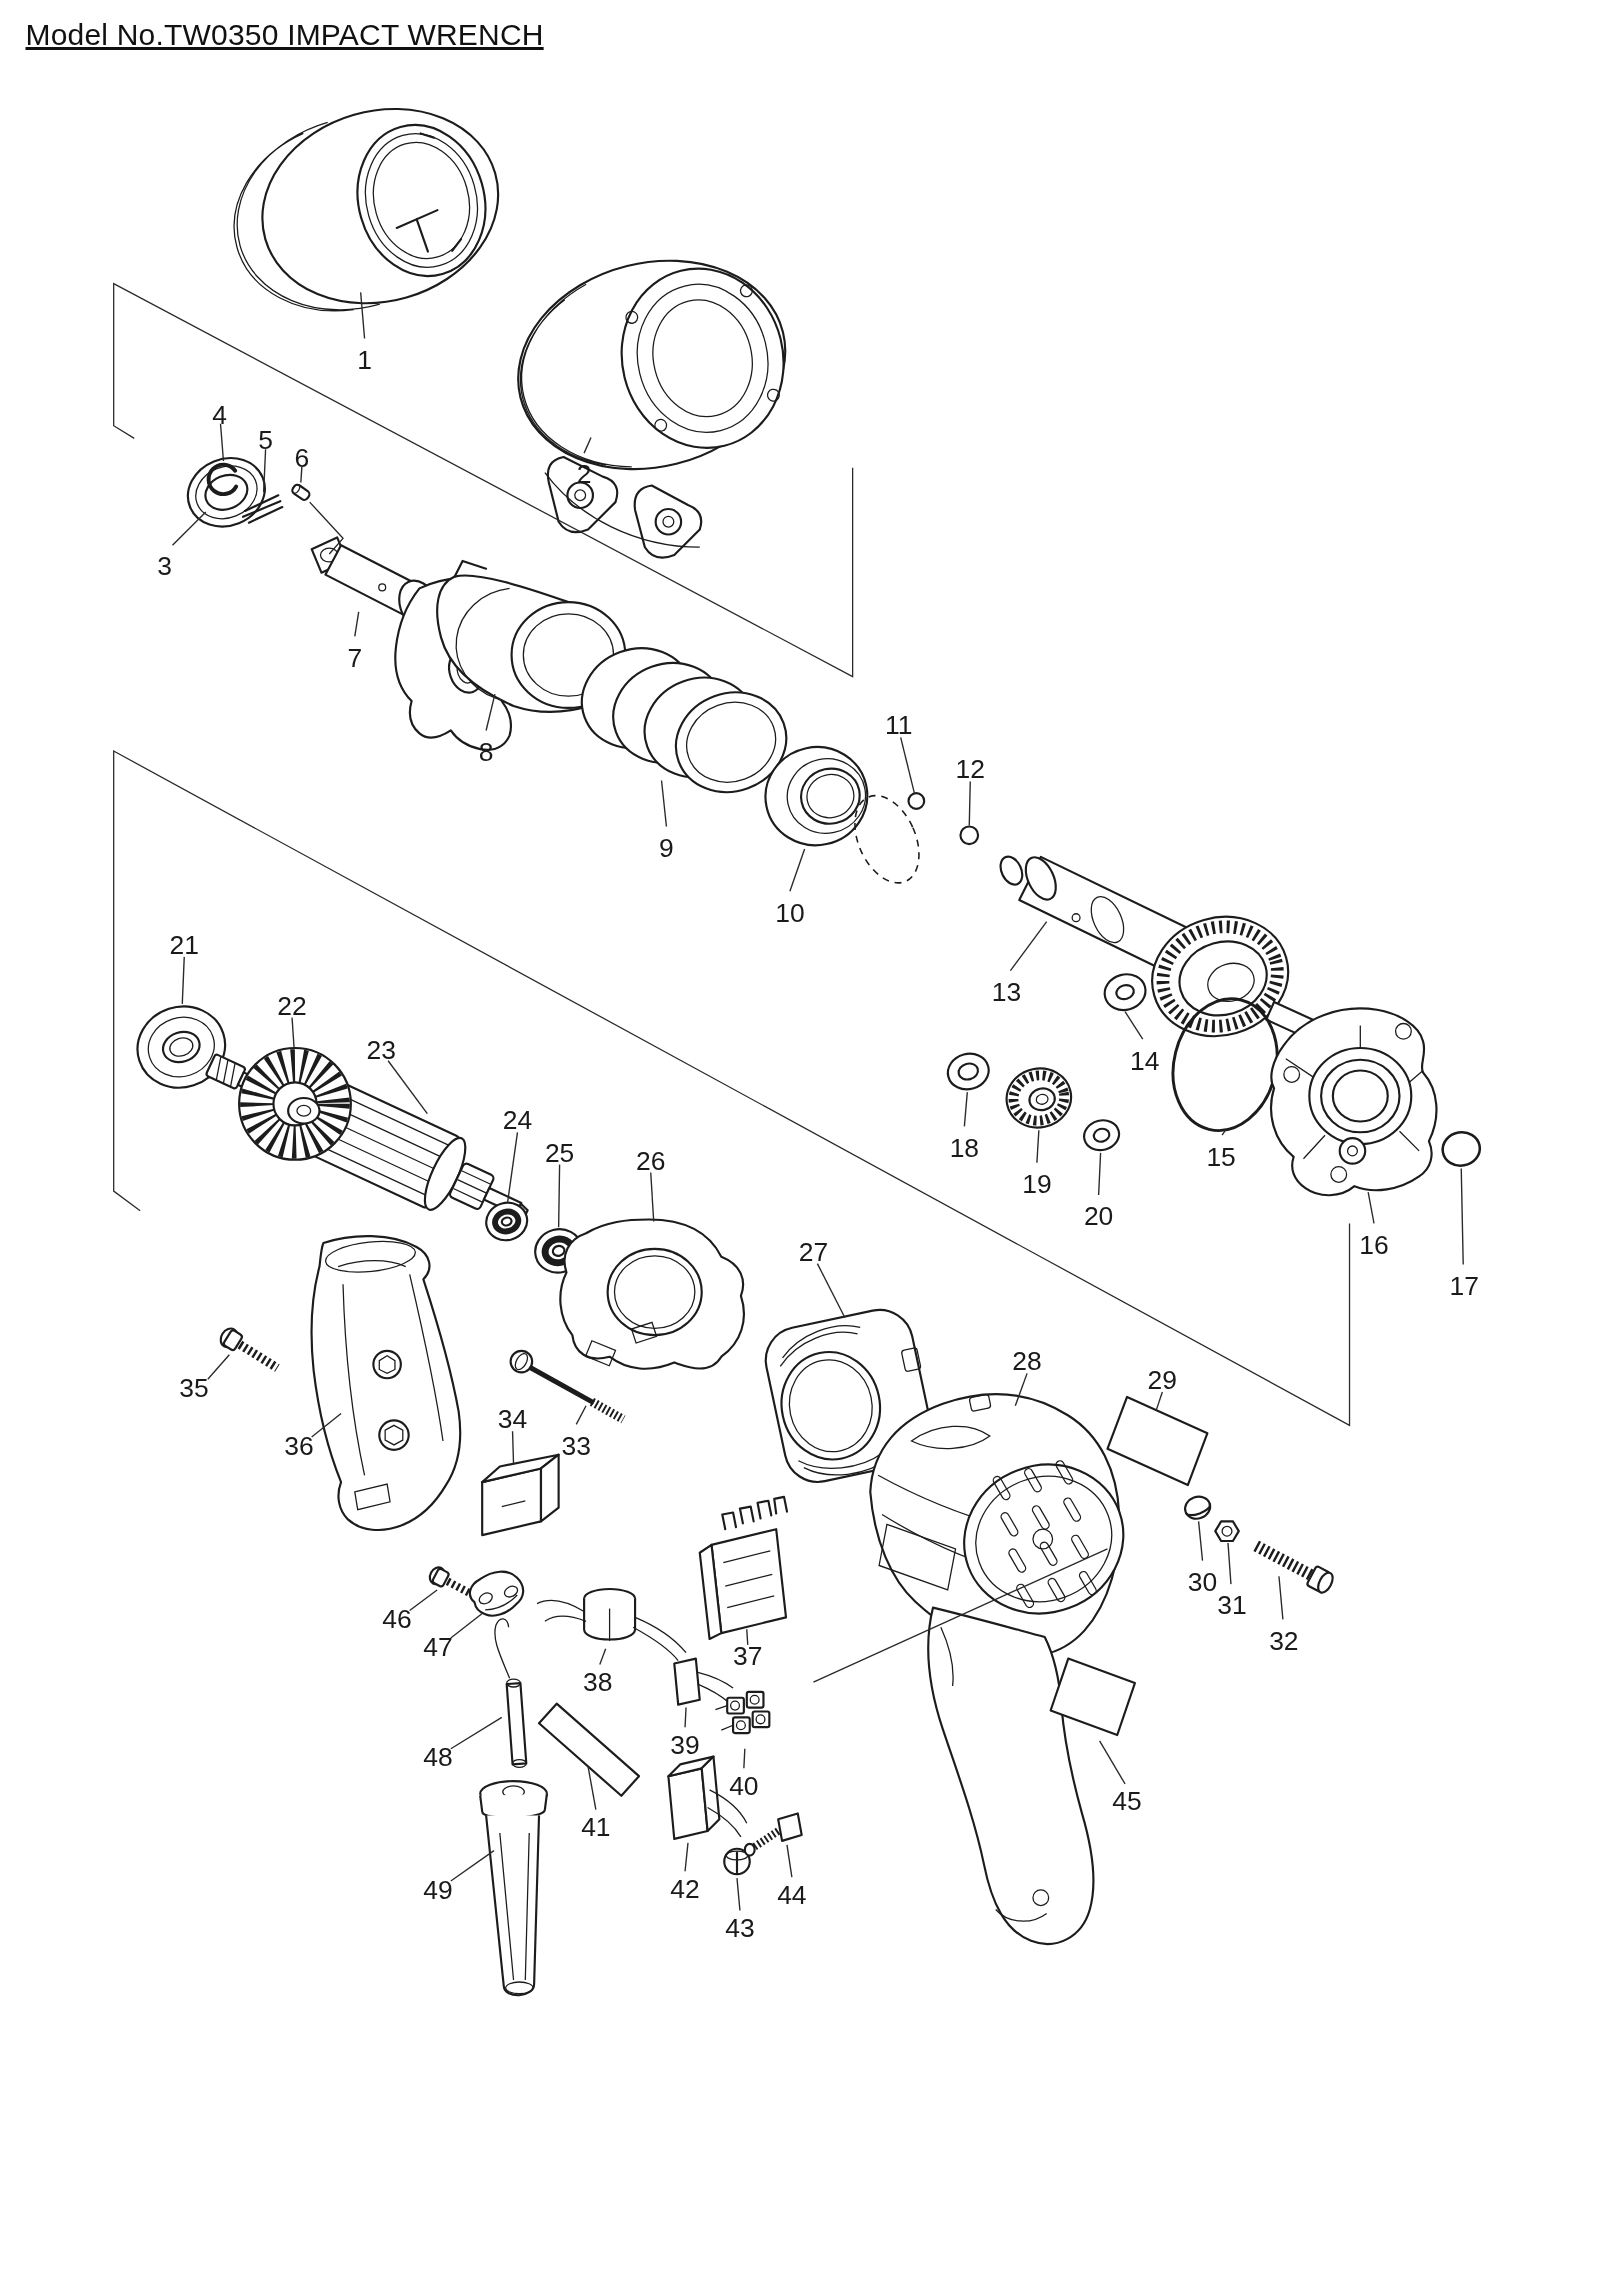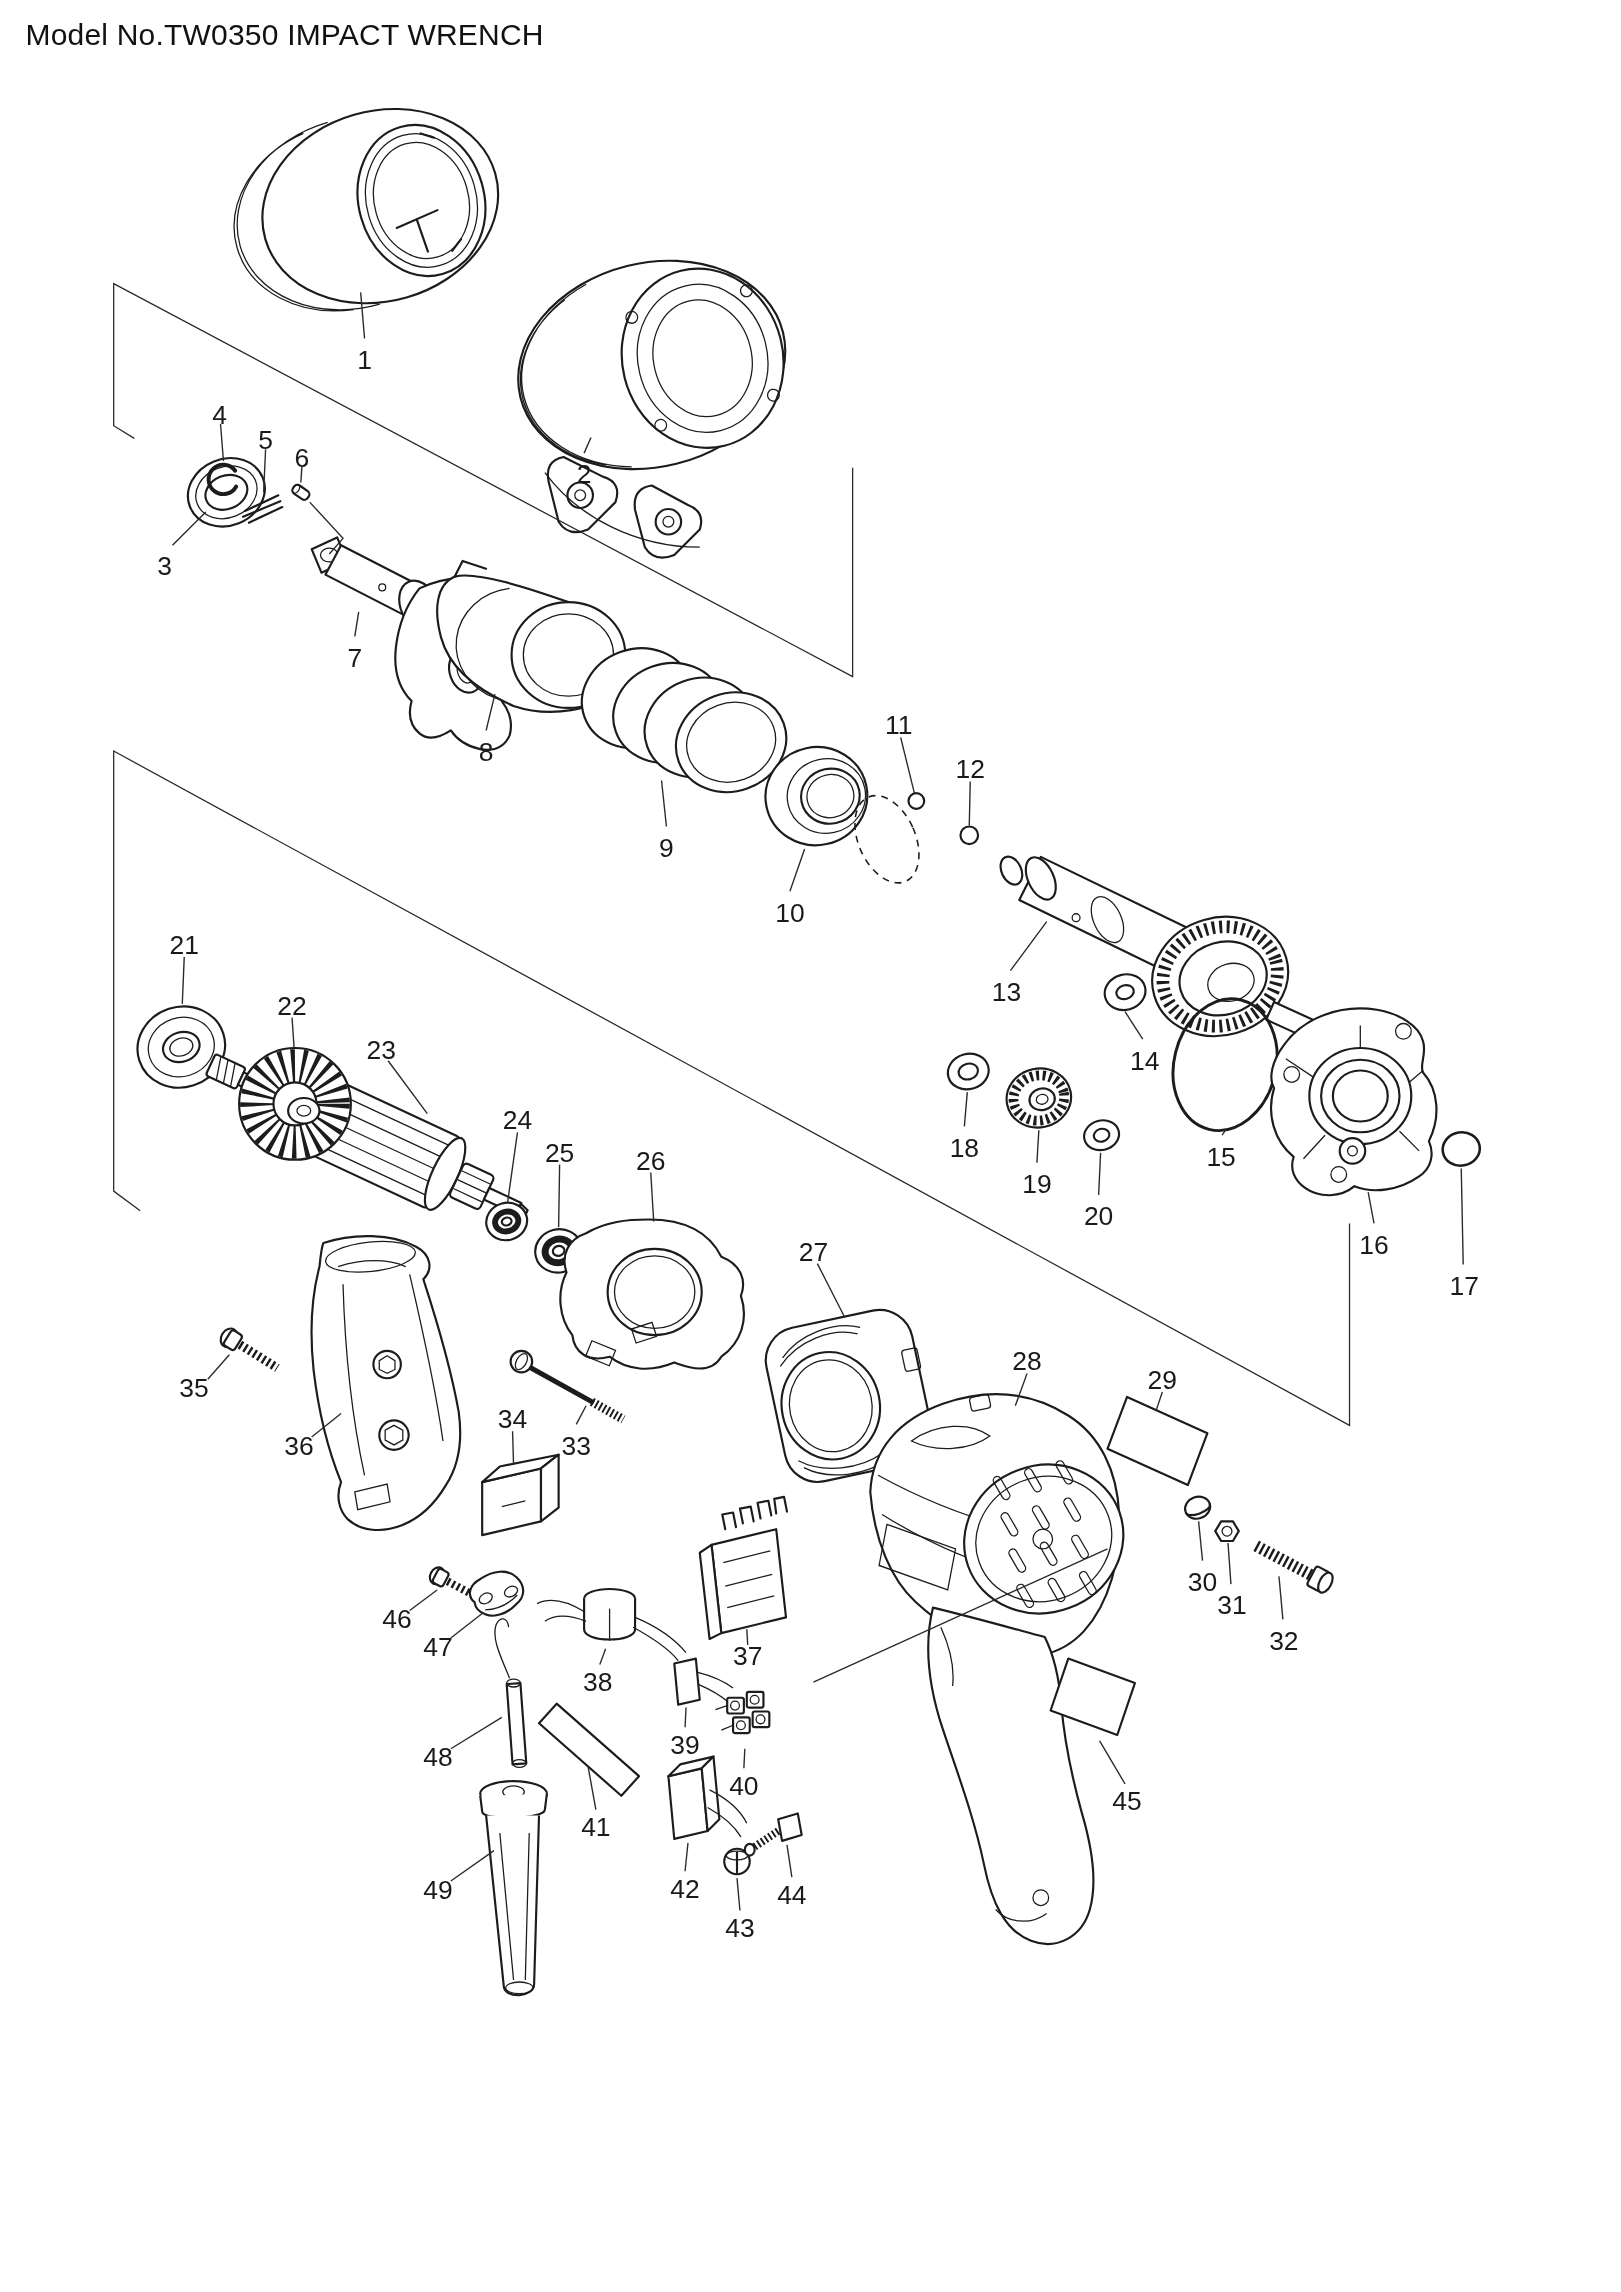--- a/index.html
+++ b/index.html
@@ -1,18 +1,18 @@
 <!DOCTYPE html>
 <html><head>
 <meta charset="utf-8">
 <style>
   html,body{margin:0;padding:0;background:#fff;}
   body{width:1621px;height:2293px;position:relative;font-family:"Liberation Sans",sans-serif;}
   .stage{position:absolute;inset:0;}
-  .title{position:absolute;left:25.5px;top:17.6px;font-size:30px;color:#111;letter-spacing:0.2px;}
+  .title{position:absolute;left:25.5px;top:17.6px;font-size:30px;color:#111;letter-spacing:0.2px;text-decoration:underline;}
   svg{position:absolute;left:0;top:0;}
   .s{stroke:#1c1c1c;fill:none;stroke-width:2.2;stroke-linecap:round;stroke-linejoin:round;}
   .sf{stroke:#1c1c1c;fill:#fff;stroke-width:2.2;stroke-linejoin:round;}
   .tn{stroke:#1c1c1c;fill:none;stroke-width:1.3;}
   .lbl{font-family:"Liberation Sans",sans-serif;font-size:27px;fill:#1a1a1a;text-anchor:middle;}
   .leader{stroke:#2a2a2a;stroke-width:1.4;fill:none;}
   .frame{stroke:#2a2a2a;stroke-width:1.3;fill:none;}
 </style>
 </head>
 <body>

